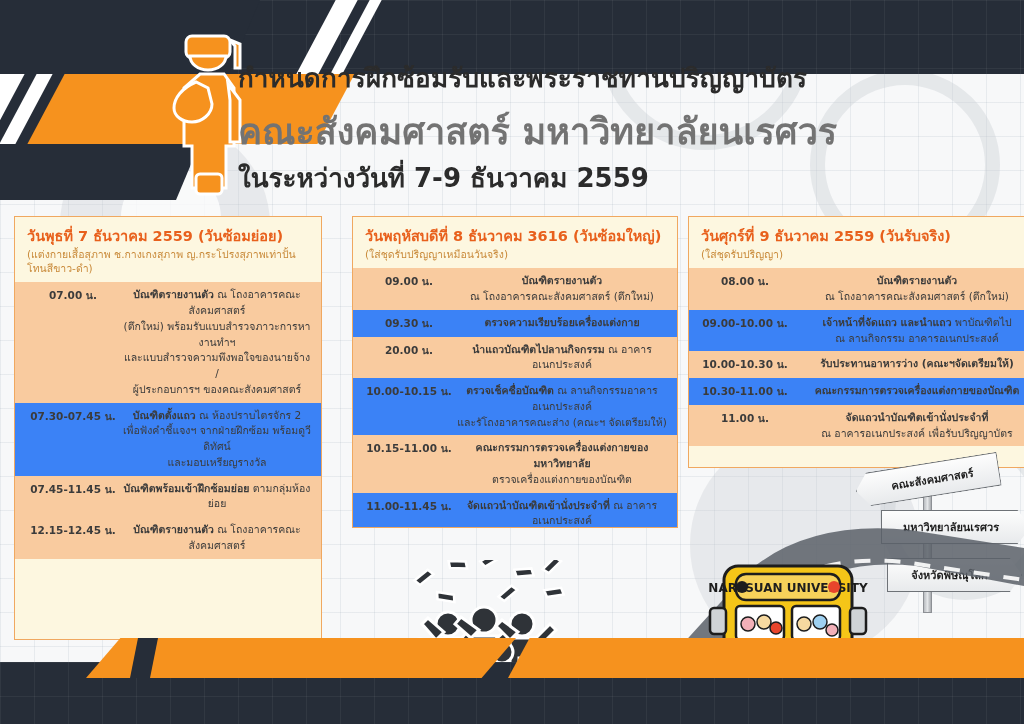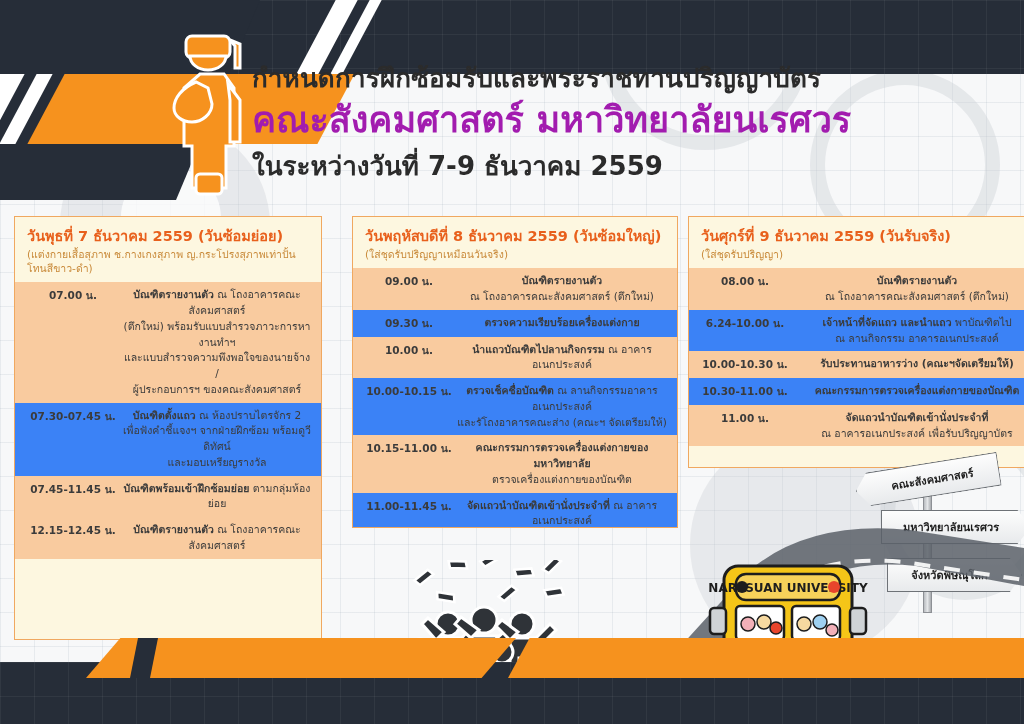--- a/index.html
+++ b/index.html
@@ -68,29 +68,29 @@
   .stripe-white { background: #ffffff; }
 
   
   .ribbon {
     position: absolute;
     background: #f6921e;
   }
 
   
   .header-text {
-    position: absolute; left: 252px; top: 62px; width: 760px;
+    position: absolute; left: 238px; top: 62px; width: 760px;
   }
   .h-line1 {
     font-size: 26px; color: #2b2b2b; font-weight: 700;
     letter-spacing: .2px; line-height: 1.25;
   }
   .h-line2 {
-    font-size: 36px; color: #a21caf; font-weight: 700;
-    line-height: 1.3; margin-top: 2px;
+    font-size: 36px; color: #737373; font-weight: 700;
+    line-height: 1.3; margin-top: 14px;
   }
   .h-line3 {
     font-size: 26px; color: #2b2b2b; font-weight: 700;
     margin-top: 2px;
   }
 
   .grad-icon { position: absolute; left: 160px; top: 26px; width: 96px; height: 176px; }
 
   
   .card {
@@ -240,39 +240,39 @@
           <div class="row-time">12.15-12.45 น.</div>
           <div class="row-desc">
             <div><span class="b">บัณฑิตรายงานตัว</span><span> ณ โถงอาคารคณะสังคมศาสตร์</span></div>
           </div>
         </div>
       </div>
   </div>
 
   <div class="card" id="card-2">
     <div class="card-head">
-      <div class="card-title">วันพฤหัสบดีที่ 8 ธันวาคม 2559 (วันซ้อมใหญ่)</div>
+      <div class="card-title">วันพฤหัสบดีที่ 8 ธันวาคม 3616 (วันซ้อมใหญ่)</div>
       <div class="card-sub">(ใส่ชุดรับปริญญาเหมือนวันจริง)</div>
     </div>
     <div class="rows">
         <div class="row peach">
           <div class="row-time">09.00 น.</div>
           <div class="row-desc">
             <div><span class="b">บัณฑิตรายงานตัว</span></div>
             <div>ณ โถงอาคารคณะสังคมศาสตร์ (ตึกใหม่)</div>
           </div>
         </div>
         <div class="row cream">
           <div class="row-time">09.30 น.</div>
           <div class="row-desc">
             <div><span class="b">ตรวจความเรียบร้อยเครื่องแต่งกาย</span></div>
           </div>
         </div>
         <div class="row peach">
-          <div class="row-time">10.00 น.</div>
+          <div class="row-time">20.00 น.</div>
           <div class="row-desc">
             <div><span class="b">นำแถวบัณฑิตไปลานกิจกรรม</span><span> ณ อาคารอเนกประสงค์</span></div>
           </div>
         </div>
         <div class="row cream">
           <div class="row-time">10.00-10.15 น.</div>
           <div class="row-desc">
             <div><span class="b">ตรวจเช็คชื่อบัณฑิต</span><span> ณ ลานกิจกรรมอาคารอเนกประสงค์</span></div>
             <div>และรัโถงอาคารคณะส่าง (คณะฯ จัดเตรียมให้)</div>
           </div>
@@ -300,21 +300,21 @@
     </div>
     <div class="rows">
         <div class="row peach">
           <div class="row-time">08.00 น.</div>
           <div class="row-desc">
             <div><span class="b">บัณฑิตรายงานตัว</span></div>
             <div>ณ โถงอาคารคณะสังคมศาสตร์ (ตึกใหม่)</div>
           </div>
         </div>
         <div class="row cream">
-          <div class="row-time">6.24-10.00 น.</div>
+          <div class="row-time">09.00-10.00 น.</div>
           <div class="row-desc">
             <div><span class="b">เจ้าหน้าที่จัดแถว และนำแถว</span><span> พาบัณฑิตไป</span></div>
             <div>ณ ลานกิจกรรม อาคารอเนกประสงค์</div>
           </div>
         </div>
         <div class="row peach">
           <div class="row-time">10.00-10.30 น.</div>
           <div class="row-desc">
             <div><span class="b">รับประทานอาหารว่าง (คณะฯจัดเตรียมให้)</span></div>
           </div>

